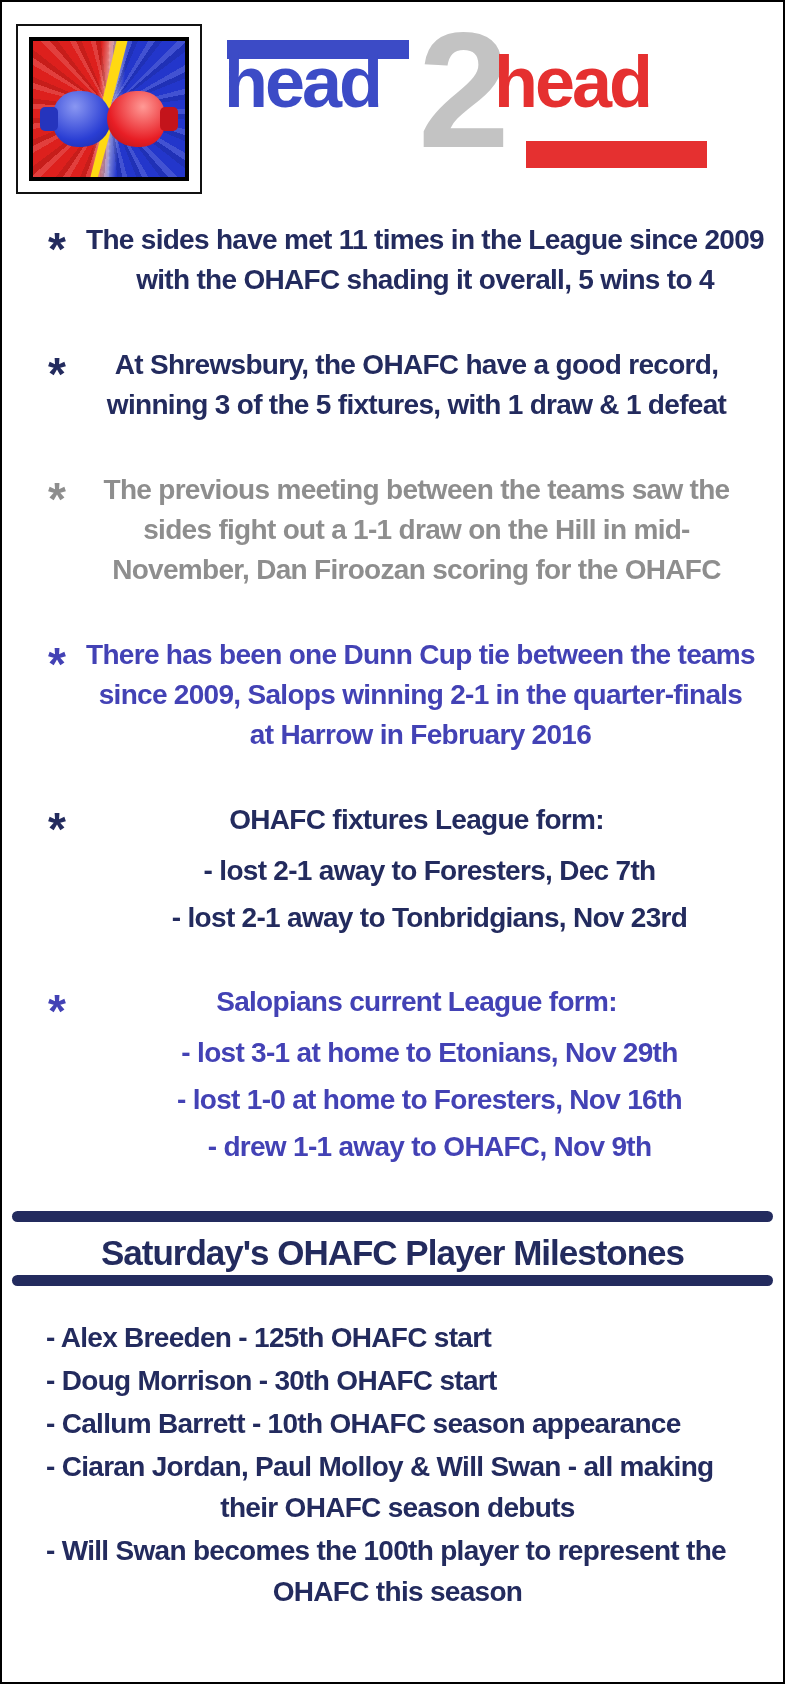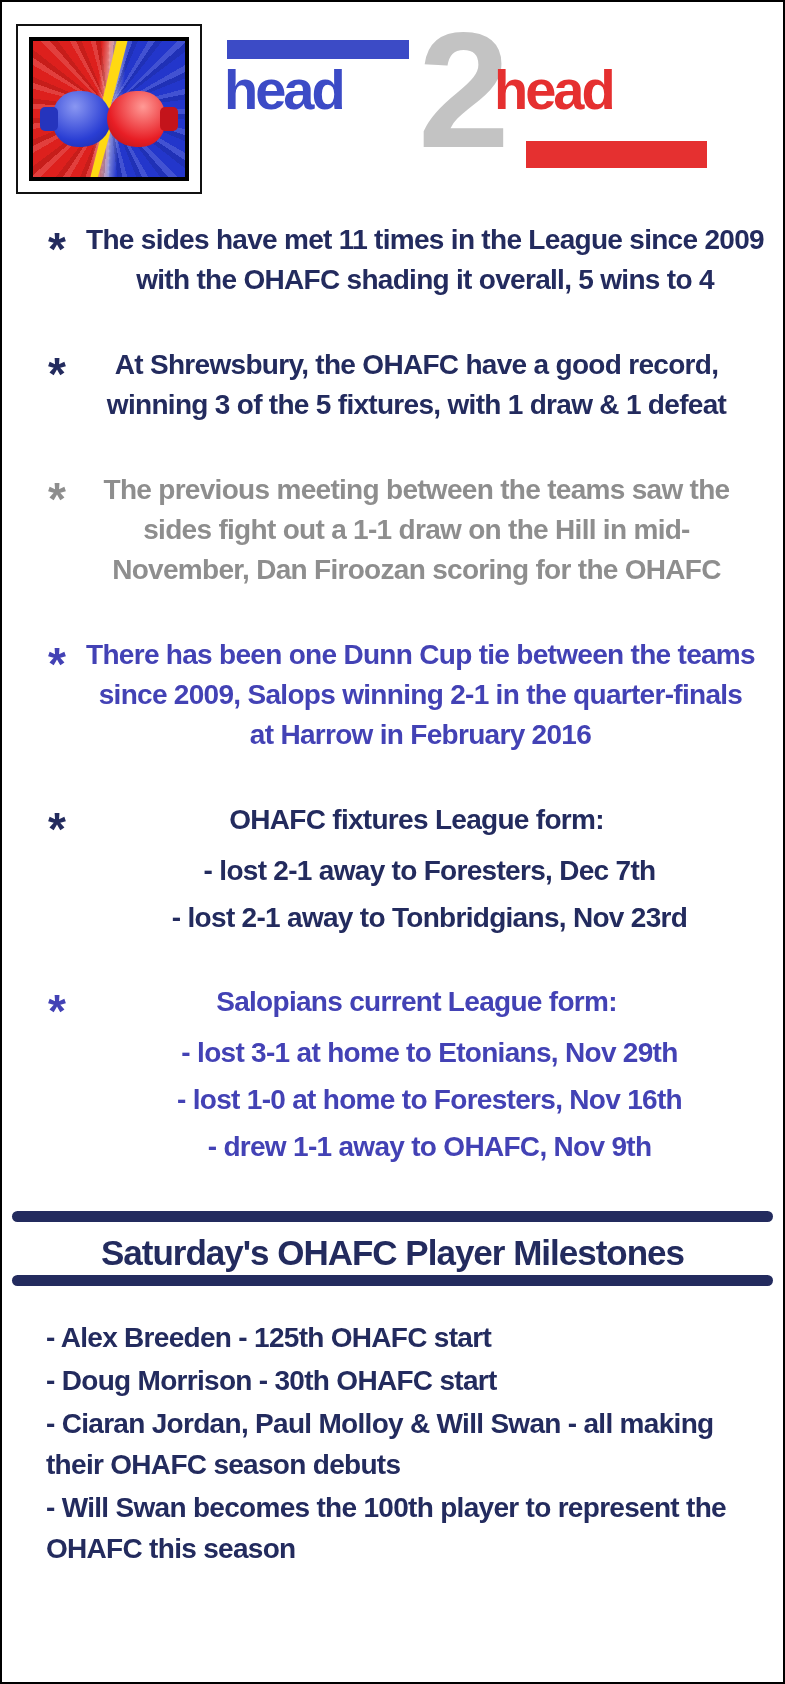--- a/index.html
+++ b/index.html
@@ -52,21 +52,21 @@
   }
   .glove.red::after{
     content:"";position:absolute;right:-13px;top:16px;width:18px;height:24px;
     background:#c4141b;border-radius:5px;
   }
   .h2h{position:absolute;left:200px;top:0;width:570px;height:198px;}
   .h2h .bar{position:absolute;}
   .h2h .bar.blue{left:25px;top:38px;width:182px;height:19px;background:#3c4bc6;}
   .h2h .bar.red{left:324px;top:139px;width:181px;height:27px;background:#e53030;}
   .h2h .word{
-    position:absolute;font-size:56px;line-height:88px;letter-spacing:-3px;color:#3c4bc6;top:44px;
+    position:absolute;font-size:72px;line-height:88px;letter-spacing:-3px;color:#3c4bc6;top:36px;
   }
   .h2h .word.w1{left:22px;}
   .h2h .word.w2{left:292px;color:#e53030;}
   .h2h .digit{
     position:absolute;left:216px;top:6px;font-size:165px;line-height:165px;color:#c3c3c3;z-index:-1;
   }
   .h2h{z-index:1;}
   
   .content{padding:20px 36px 0 46px;font-size:28px;letter-spacing:-0.7px;color:#232b5e;}
   .bullet{display:flex;margin-bottom:45px;}
@@ -84,21 +84,21 @@
   .form-items > div{line-height:47px;white-space:nowrap;}
   
   .rule{height:11px;background:#232b5e;border-radius:6px;margin:2px 2px;}
   .milestones-title{
     font-size:35px;letter-spacing:-1px;text-align:center;color:#232b5e;
     margin:11px 0 0;font-weight:700;
   }
   .milestones{padding:29px 34px 0 44px;font-size:28px;letter-spacing:-0.7px;color:#232b5e;}
   .milestone{margin-bottom:2px;}
   .milestone > div{line-height:41px;white-space:nowrap;}
-  .milestone > div.centered{white-space:normal;}
+  .milestone > div.centered{text-align:center;white-space:normal;}
   .divider-wrap{padding:0 8px;}
 </style>
 </head>
 <body>
 
 <div class="page">
 
   <div class="header">
     <div class="gloves-frame">
       <div class="gloves-art">
@@ -184,20 +184,23 @@
   </div>
 
   <div class="milestones">
     <div class="milestone">
       <div>- Alex Breeden - 125th OHAFC start</div>
     </div>
     <div class="milestone">
       <div>- Doug Morrison - 30th OHAFC start</div>
     </div>
     <div class="milestone">
+      <div>- Callum Barrett - 10th OHAFC season appearance</div>
+    </div>
+    <div class="milestone">
       <div>- Ciaran Jordan, Paul Molloy &amp; Will Swan - all making</div>
       <div class="centered">their OHAFC season debuts</div>
     </div>
     <div class="milestone">
       <div>- Will Swan becomes the 100th player to represent the</div>
       <div class="centered">OHAFC this season</div>
     </div>
   </div>
 
 </div>

